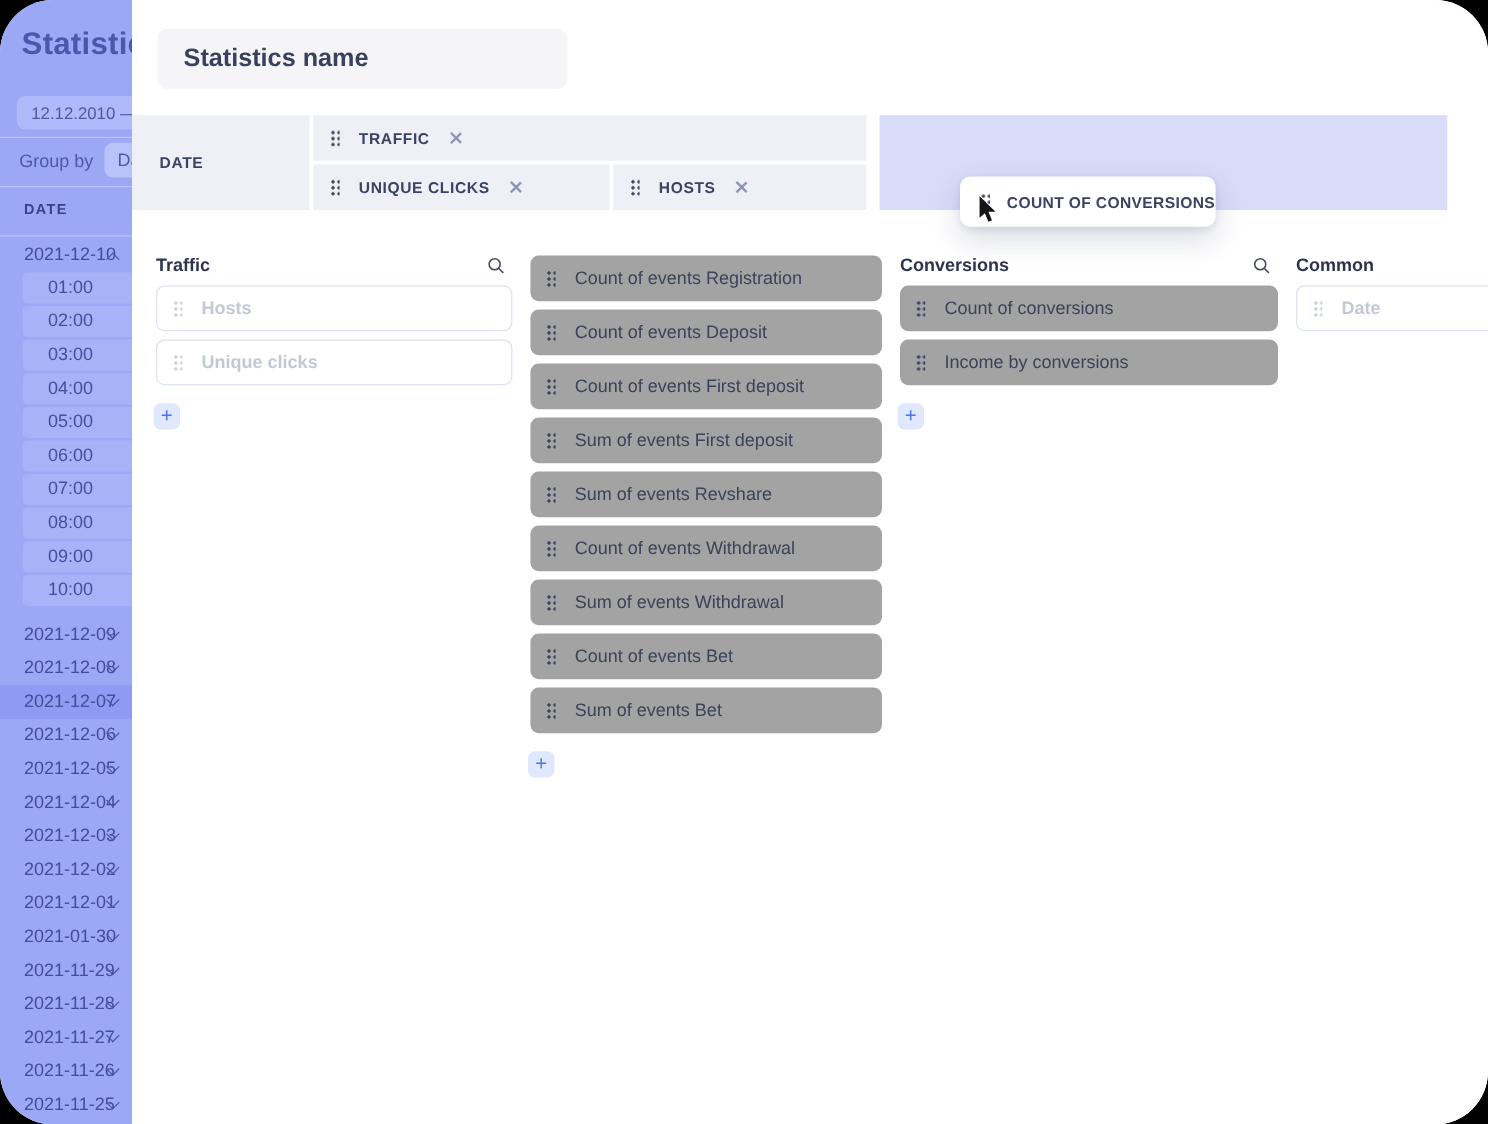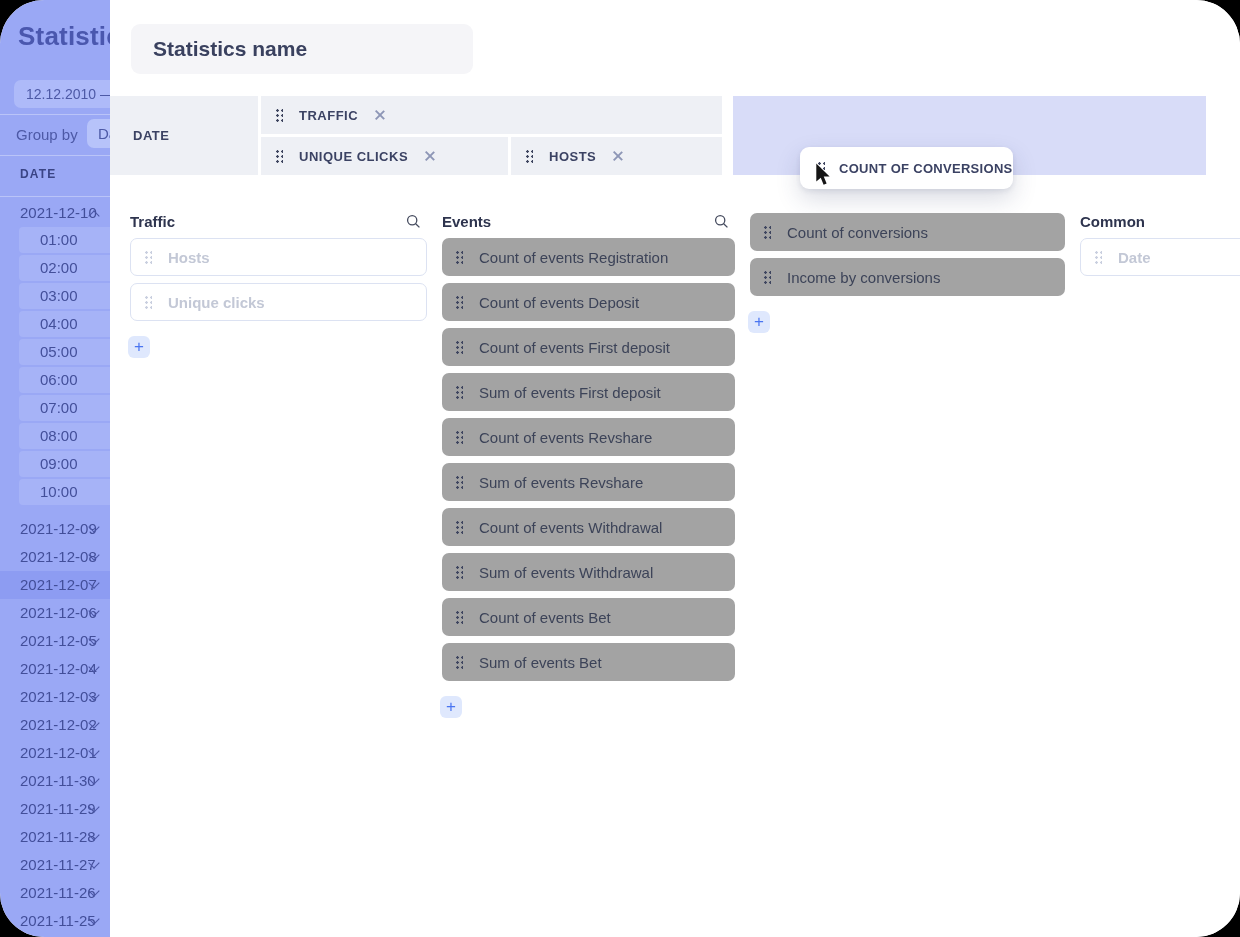--- a/index.html
+++ b/index.html
@@ -154,21 +154,21 @@
         </div>
         <div class="date-row">
           <span class="lbl">2021-12-02</span>
           <span class="chev down"></span>
         </div>
         <div class="date-row">
           <span class="lbl">2021-12-01</span>
           <span class="chev down"></span>
         </div>
         <div class="date-row">
-          <span class="lbl">2021-11-30</span>
+          <span class="lbl">2021-01-30</span>
           <span class="chev down"></span>
         </div>
         <div class="date-row">
           <span class="lbl">2021-11-29</span>
           <span class="chev down"></span>
         </div>
         <div class="date-row">
           <span class="lbl">2021-11-28</span>
           <span class="chev down"></span>
         </div>
@@ -239,78 +239,74 @@
           </div>
           <div class="item disabled">
             <span class="handle"></span>
             <span class="ilbl">Unique clicks</span>
           </div>
         </div>
       <div class="add">+</div>
     </div>
 
     <div class="col col-events">
+      <div>
+
+      <div class="item">
+            <span class="handle"></span>
+            <span class="ilbl">Count of events Registration</span>
+          </div>
+          <div class="item">
+            <span class="handle"></span>
+            <span class="ilbl">Count of events Deposit</span>
+          </div>
+          <div class="item">
+            <span class="handle"></span>
+            <span class="ilbl">Count of events First deposit</span>
+          </div>
+          <div class="item">
+            <span class="handle"></span>
+            <span class="ilbl">Sum of events First deposit</span>
+          </div>
+          <div class="item">
+            <span class="handle"></span>
+            <span class="ilbl">Sum of events Revshare</span>
+          </div>
+          <div class="item">
+            <span class="handle"></span>
+            <span class="ilbl">Count of events Withdrawal</span>
+          </div>
+          <div class="item">
+            <span class="handle"></span>
+            <span class="ilbl">Sum of events Withdrawal</span>
+          </div>
+          <div class="item">
+            <span class="handle"></span>
+            <span class="ilbl">Count of events Bet</span>
+          </div>
+          <div class="item">
+            <span class="handle"></span>
+            <span class="ilbl">Sum of events Bet</span>
+          </div>
+        </div>
+      <div class="add">+</div>
+    </div>
+
+    <div class="col col-conversions">
       <div class="col-head">
-        <span class="col-title">Events</span>
+        <span class="col-title">Conversions</span>
         <svg class="search" width="15" height="15" viewBox="0 0 15 15">
           <circle cx="6.2" cy="6.2" r="4.6" fill="none" stroke="#454b5e" stroke-width="1.3"></circle>
           <line x1="9.7" y1="9.7" x2="13.4" y2="13.4" stroke="#454b5e" stroke-width="1.3"></line>
         </svg>
       </div>
       <div>
 
       <div class="item">
             <span class="handle"></span>
-            <span class="ilbl">Count of events Registration</span>
-          </div>
-          <div class="item">
-            <span class="handle"></span>
-            <span class="ilbl">Count of events Deposit</span>
-          </div>
-          <div class="item">
-            <span class="handle"></span>
-            <span class="ilbl">Count of events First deposit</span>
-          </div>
-          <div class="item">
-            <span class="handle"></span>
-            <span class="ilbl">Sum of events First deposit</span>
-          </div>
-          <div class="item">
-            <span class="handle"></span>
-            <span class="ilbl">Count of events Revshare</span>
-          </div>
-          <div class="item">
-            <span class="handle"></span>
-            <span class="ilbl">Sum of events Revshare</span>
-          </div>
-          <div class="item">
-            <span class="handle"></span>
-            <span class="ilbl">Count of events Withdrawal</span>
-          </div>
-          <div class="item">
-            <span class="handle"></span>
-            <span class="ilbl">Sum of events Withdrawal</span>
-          </div>
-          <div class="item">
-            <span class="handle"></span>
-            <span class="ilbl">Count of events Bet</span>
-          </div>
-          <div class="item">
-            <span class="handle"></span>
-            <span class="ilbl">Sum of events Bet</span>
-          </div>
-        </div>
-      <div class="add">+</div>
-    </div>
-
-    <div class="col col-conversions">
-      <div>
-
-      <div class="item">
-            <span class="handle"></span>
             <span class="ilbl">Count of conversions</span>
           </div>
           <div class="item">
             <span class="handle"></span>
             <span class="ilbl">Income by conversions</span>
           </div>
         </div>
       <div class="add">+</div>
     </div>
 

